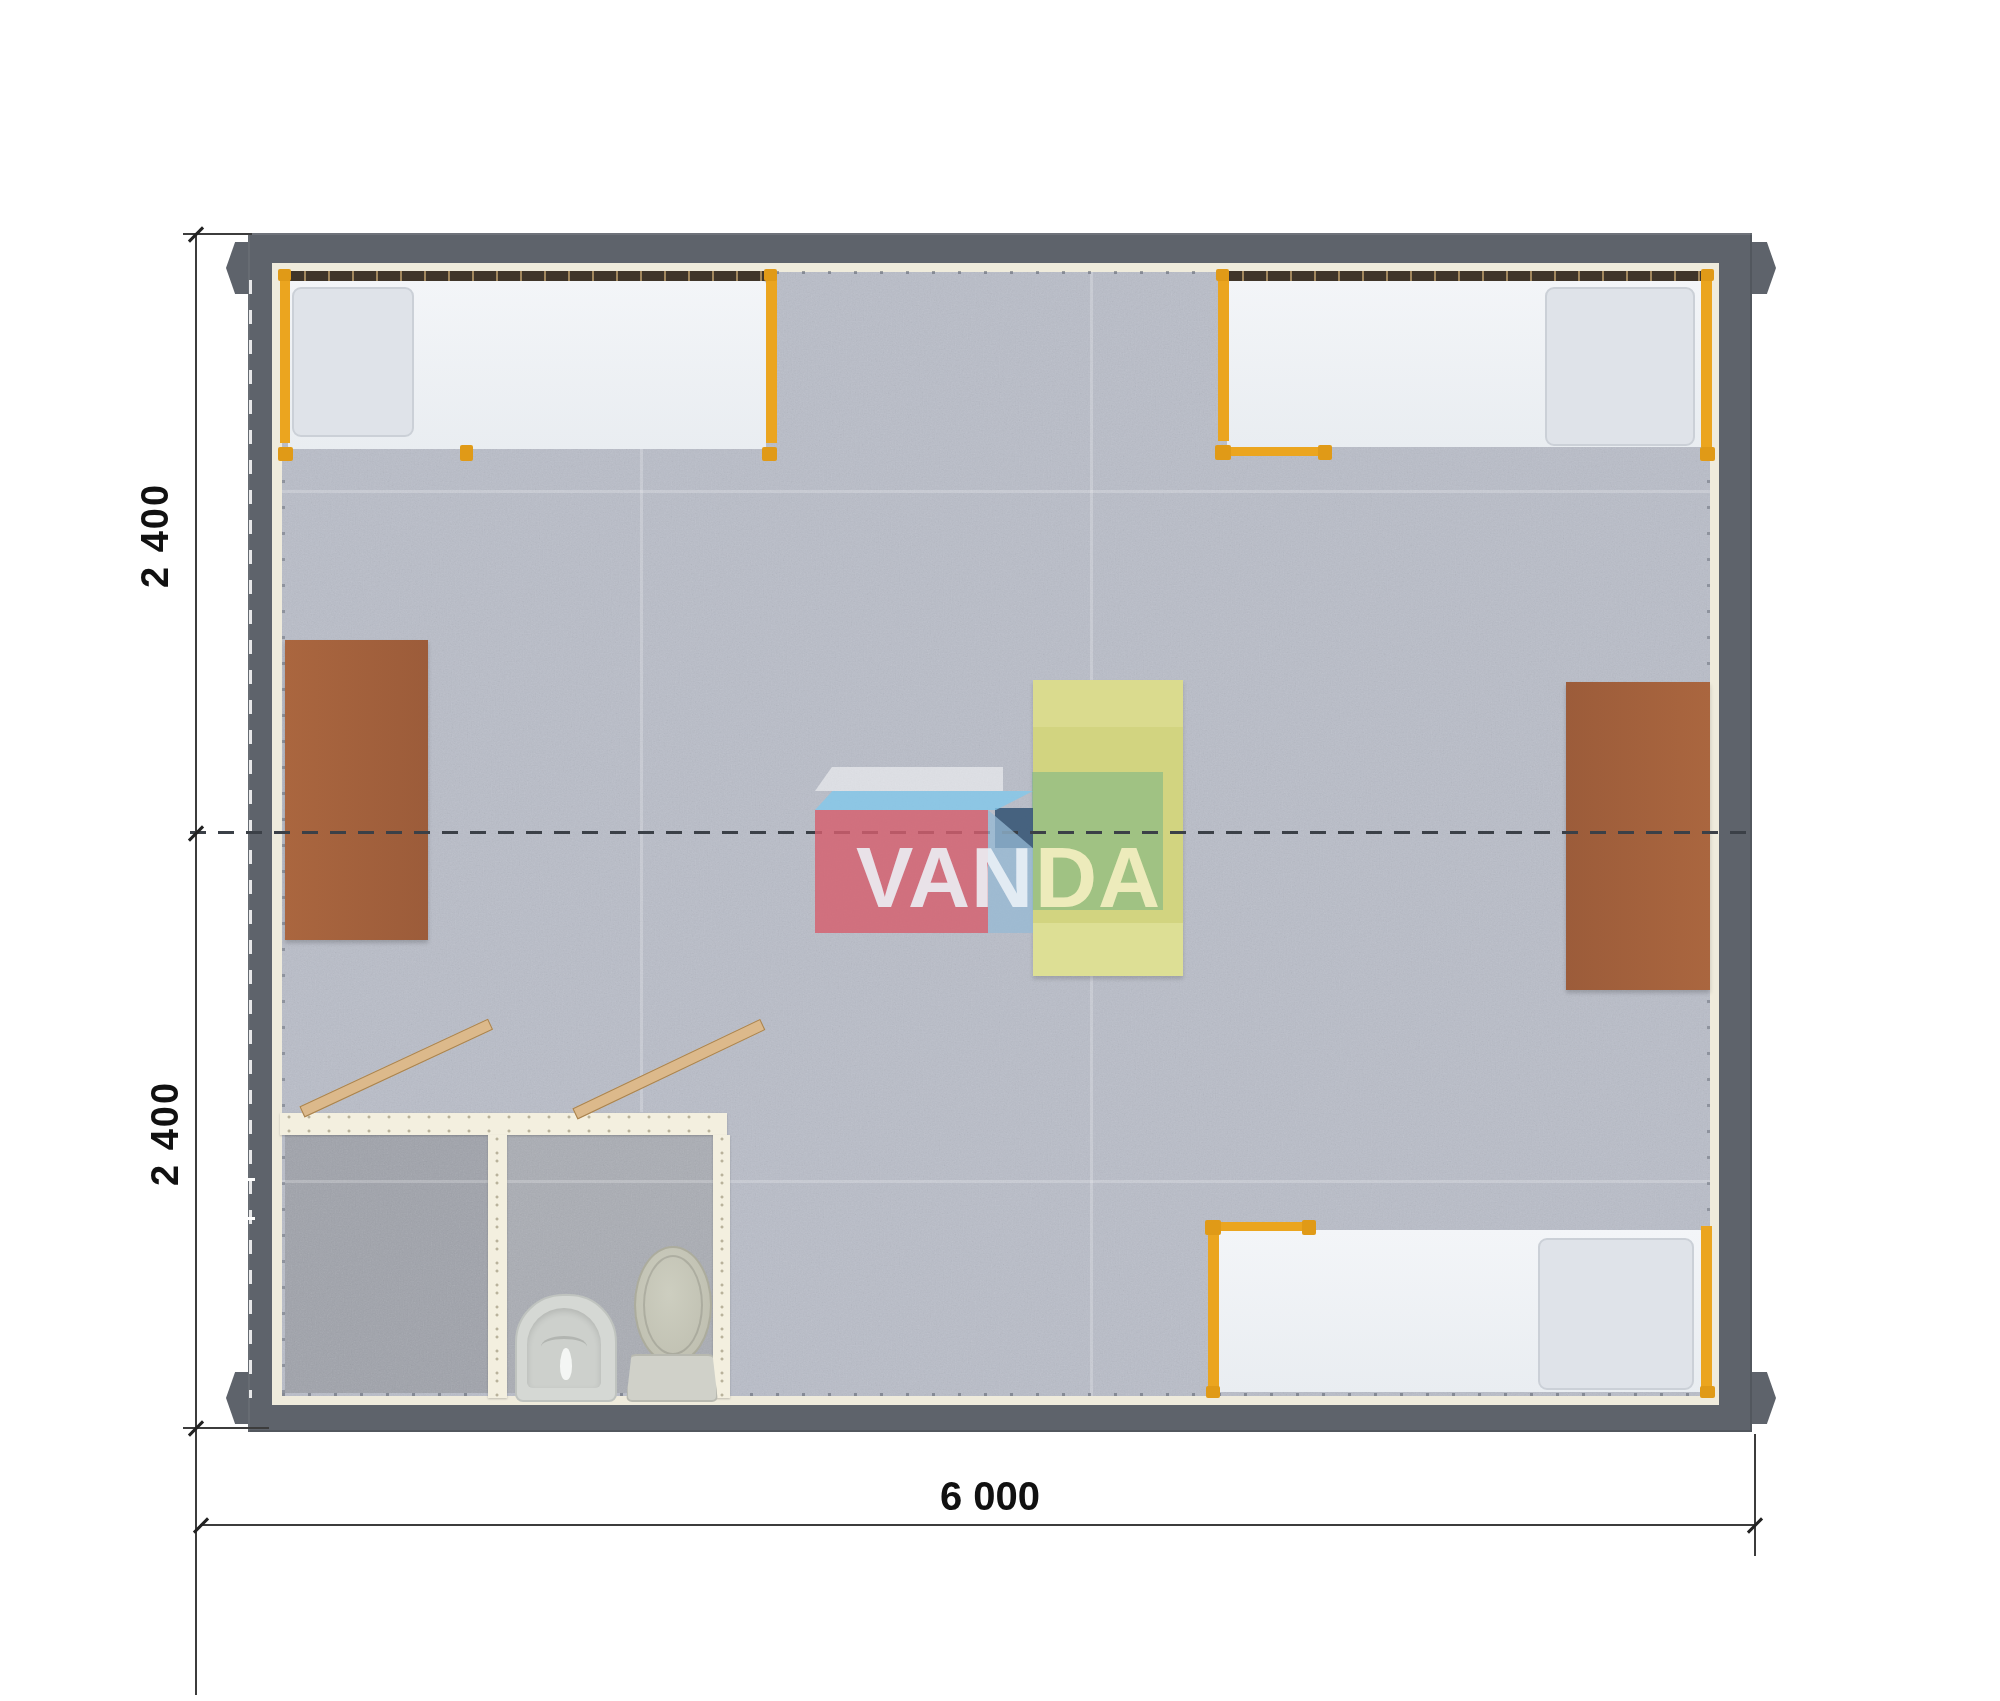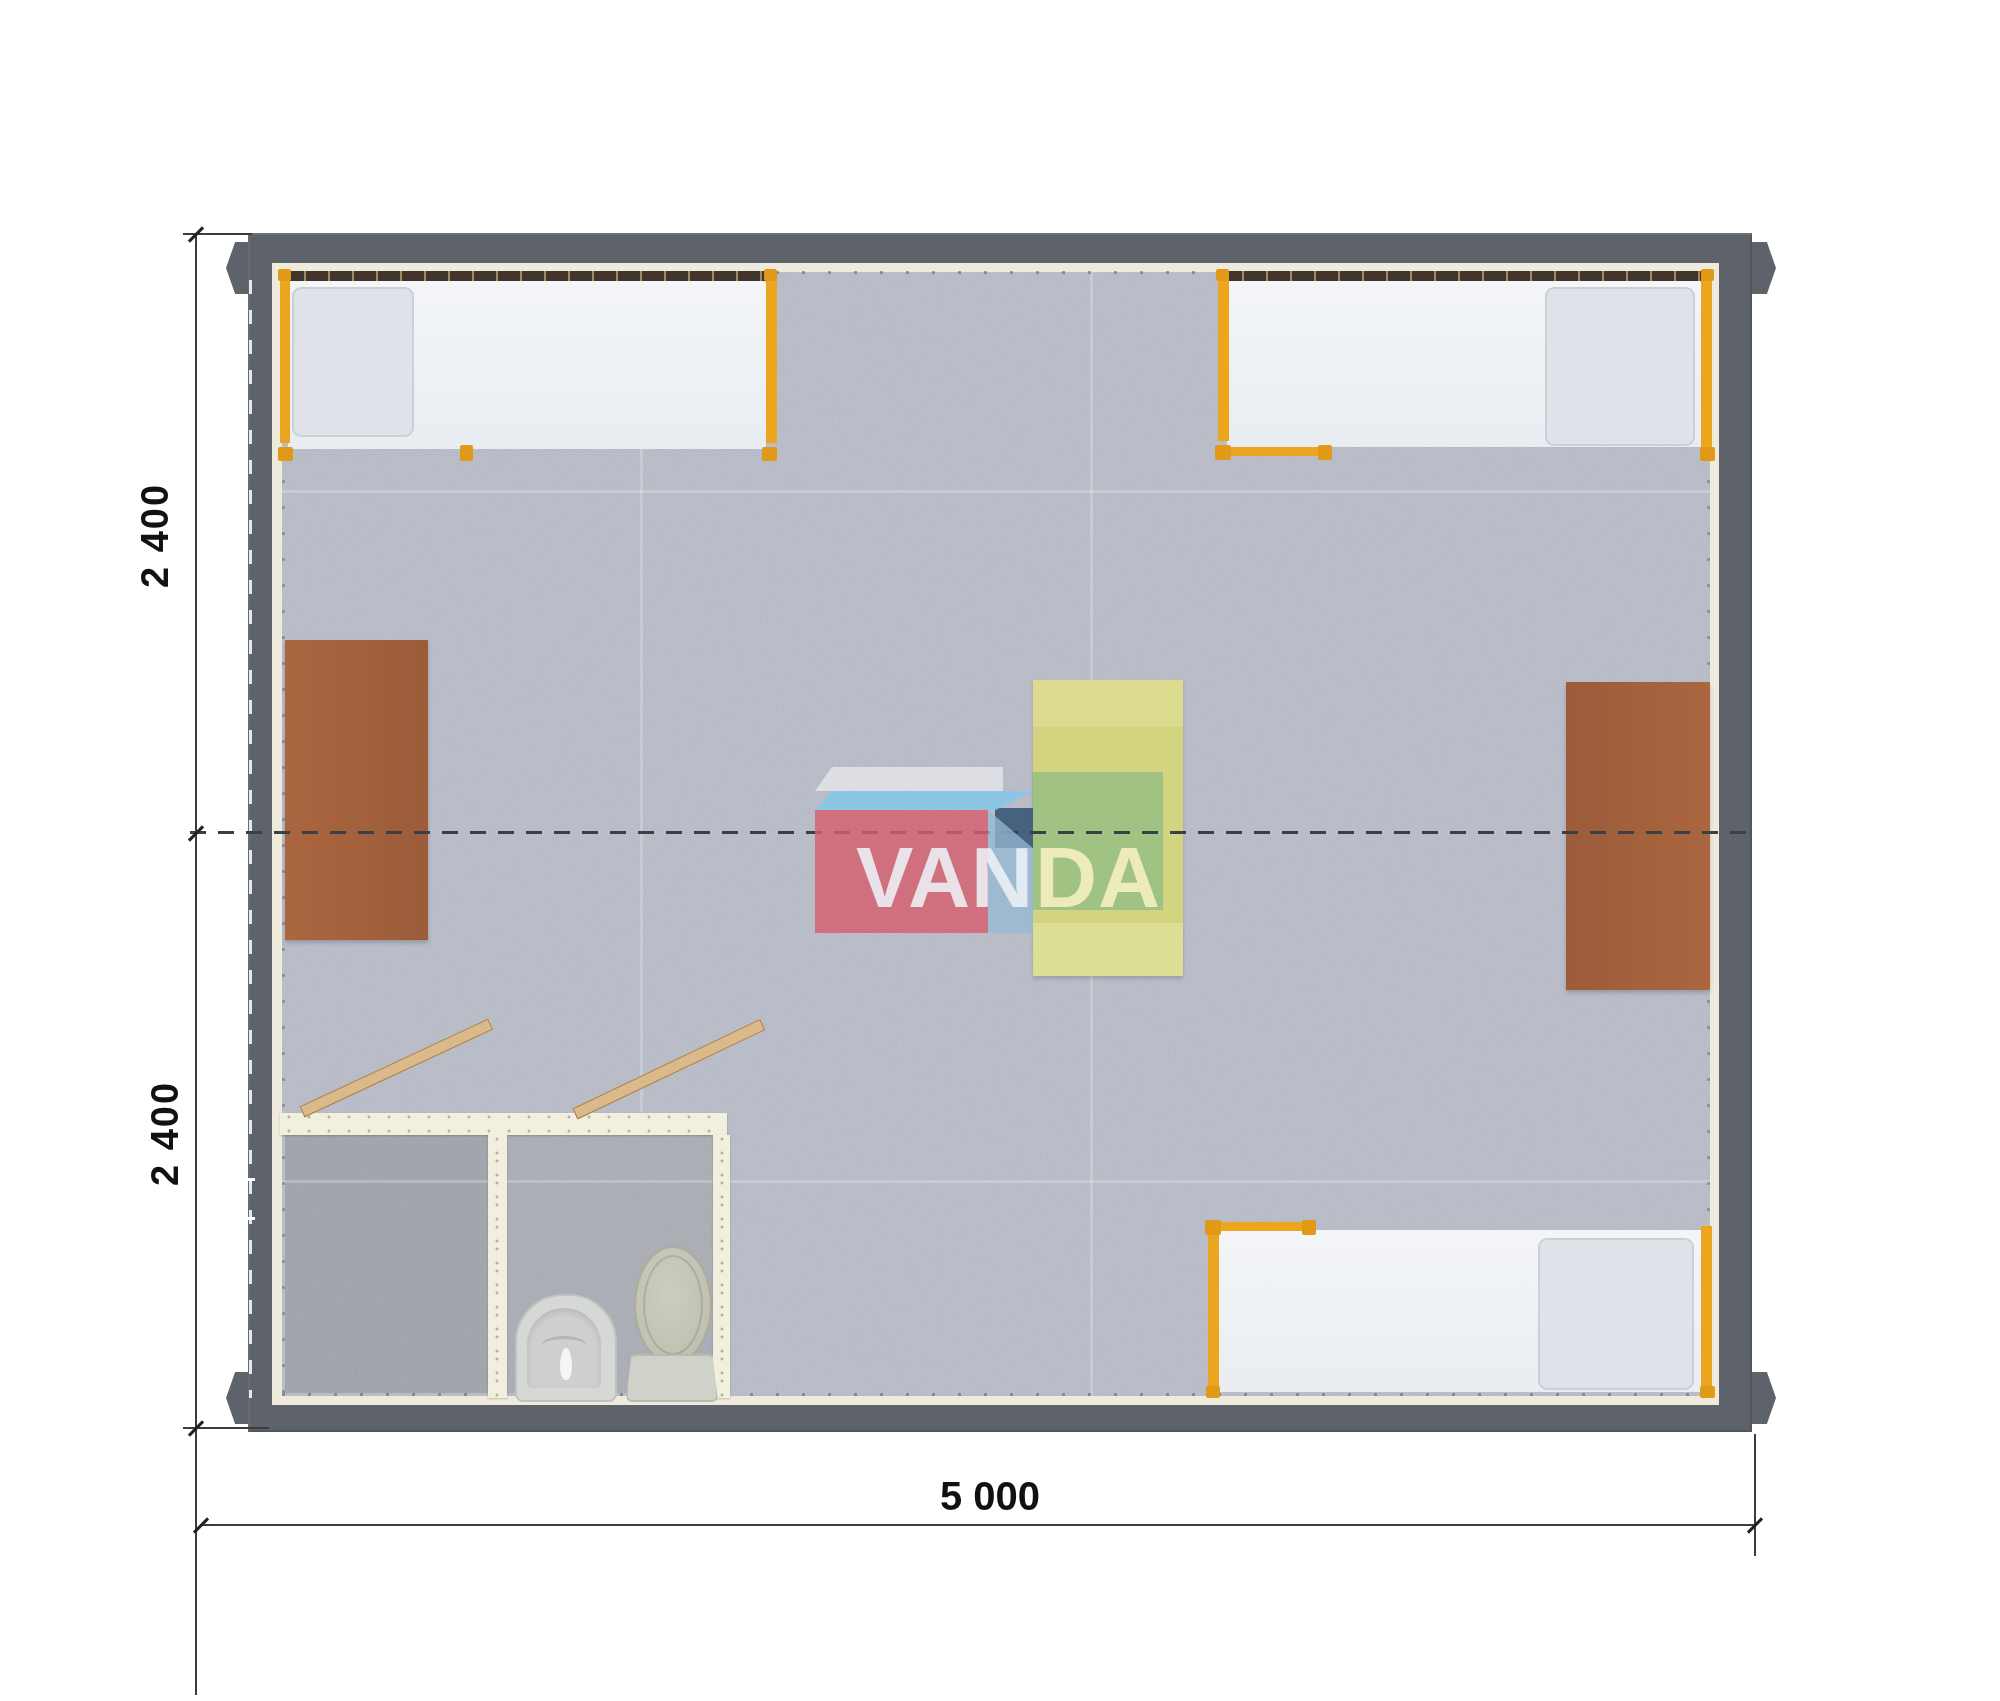--- a/index.html
+++ b/index.html
@@ -128,21 +128,21 @@
   <div class="abs dim dim-ext-top"></div>
   <div class="abs dim dim-ext-bot"></div>
   <div class="abs dim dim-ext-right"></div>
   <div class="abs tick t1"></div>
   <div class="abs tick t2"></div>
   <div class="abs tick t3"></div>
   <div class="abs tick t4"></div>
   <div class="abs tick t5"></div>
   <div class="abs dim-label dim-v lblv1">2 400</div>
   <div class="abs dim-label dim-v lblv2">2 400</div>
-  <div class="abs dim-label lblh">5 000</div>
+  <div class="abs dim-label lblh">6 000</div>
 
   <div class="abs corner corner-l c-tl"></div>
   <div class="abs corner corner-l c-bl"></div>
   <div class="abs corner corner-r c-tr"></div>
   <div class="abs corner corner-r c-br"></div>
 
   <div class="abs walls"></div>
   <div class="abs lining"></div>
   <div class="abs floor-base"></div>
   <div class="abs bath-floor-a"></div>

